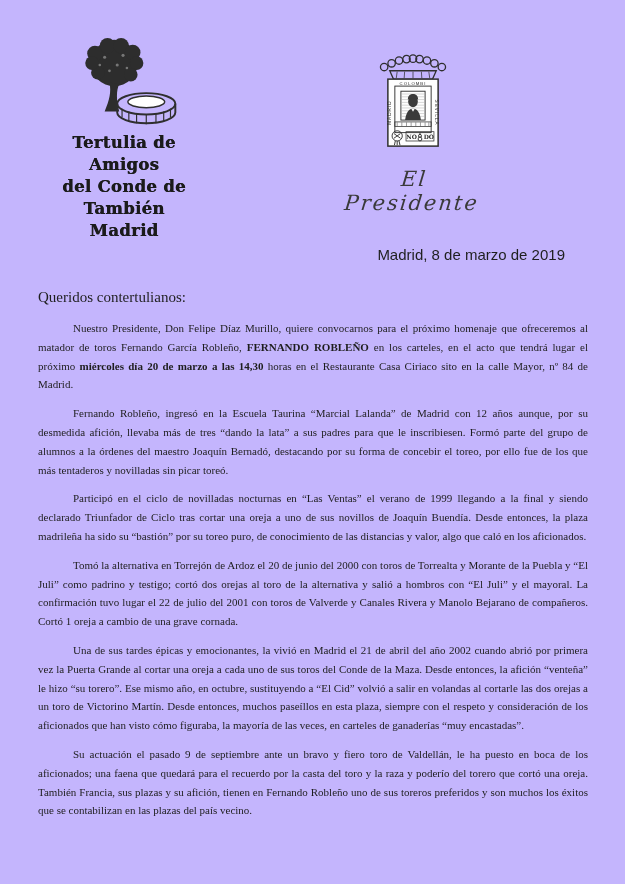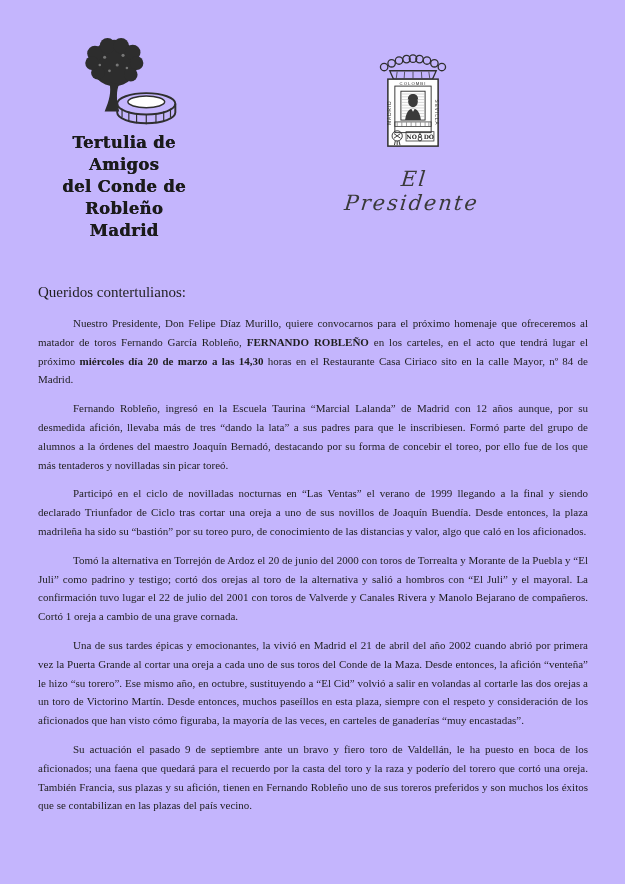--- a/index.html
+++ b/index.html
@@ -21,21 +21,21 @@
   
   .president-block{position:absolute;left:338px;top:54px;width:150px;text-align:center;}
   .president-block svg{display:block;margin:0 auto;}
   .president-script{margin-top:6px;font-family:"DejaVu Serif",serif;font-style:italic;
                     font-size:21px;color:#3a3a3a;letter-spacing:2px;
                     transform:skewX(-6deg);}
   
   .content{position:absolute;left:38px;right:37px;top:246px;}
   .date-line{text-align:right;padding-right:23px;
              font-family:"Liberation Sans",sans-serif;font-size:15px;color:#1f1f1f;}
-  .greeting{margin-top:38px;font-size:15px;}
+  .greeting{margin-top:26px;font-size:15px;}
   .letter-body{margin-top:13px;}
   .letter-body p{margin:0 0 10px 0;text-indent:35px;text-align:justify;
                  font-size:11px;line-height:18.8px;color:#1e1e1e;}
   .letter-body p b{font-weight:700;}
   svg .ln{stroke:#2f2f2f;fill:none;}
 </style>
 </head>
 <body>
 
 <div class="page">
@@ -72,21 +72,21 @@
           <line x1="70" y1="78" x2="70" y2="88"></line>
         <line x1="78" y1="80" x2="78" y2="90"></line>
           <line x1="88" y1="81" x2="88" y2="91"></line>
         <line x1="98" y1="80" x2="98" y2="90"></line>
           <line x1="106" y1="78" x2="106" y2="88"></line>
         <line x1="113" y1="75" x2="113" y2="84"></line>
       </g>
     </svg>
     <div class="org-name">
       <div>Tertulia de Amigos</div>
-      <div>del Conde de Robleño</div>
+      <div>del Conde de También</div>
       <div>Madrid</div>
     </div>
   </div>
 
   <div class="president-block">
     <svg width="84" height="107" viewBox="0 0 90 115">
 
       <g class="ln" stroke-width="1.4">
         <circle cx="14" cy="14" r="4"></circle>
           <circle cx="22" cy="10" r="4"></circle>
@@ -163,20 +163,21 @@
       <g class="ln" stroke-width="1">
         <line x1="52.5" y1="84.5" x2="52.5" y2="87"></line>
         <circle cx="52.5" cy="88" r="1.6"></circle>
         <ellipse cx="52.5" cy="91.3" rx="2" ry="2.1"></ellipse>
       </g>
     </svg>
     <div class="president-script">El Presidente</div>
   </div>
 
   <div class="content">
+    <div class="date-line">Madrid, 8 de marzo de 2019</div>
     <div class="greeting">Queridos contertulianos:</div>
     <div class="letter-body">
         <p><span>Nuestro Presidente, Don Felipe Díaz Murillo, quiere convocarnos para el próximo homenaje que ofreceremos al matador de toros Fernando García Robleño, </span><b>FERNANDO ROBLEÑO</b><span> en los carteles, en el acto que tendrá lugar el próximo </span><b>miércoles día 20 de marzo a las 14,30</b><span> horas en el Restaurante Casa Ciriaco sito en la calle Mayor, nº 84 de Madrid.</span></p>
         <p><span>Fernando Robleño, ingresó en la Escuela Taurina “Marcial Lalanda” de Madrid con 12 años aunque, por su desmedida afición, llevaba más de tres “dando la lata” a sus padres para que le inscribiesen. Formó parte del grupo de alumnos a la órdenes del maestro Joaquín Bernadó, destacando por su forma de concebir el toreo, por ello fue de los que más tentaderos y novilladas sin picar toreó.</span></p>
         <p><span>Participó en el ciclo de novilladas nocturnas en “Las Ventas” el verano de 1999 llegando a la final y siendo declarado Triunfador de Ciclo tras cortar una oreja a uno de sus novillos de Joaquín Buendía. Desde entonces, la plaza madrileña ha sido su “bastión” por su toreo puro, de conocimiento de las distancias y valor, algo que caló en los aficionados.</span></p>
         <p><span>Tomó la alternativa en Torrejón de Ardoz el 20 de junio del 2000 con toros de Torrealta y Morante de la Puebla y “El Juli” como padrino y testigo; cortó dos orejas al toro de la alternativa y salió a hombros con “El Juli” y el mayoral. La confirmación tuvo lugar el 22 de julio del 2001 con toros de Valverde y Canales Rivera y Manolo Bejarano de compañeros. Cortó 1 oreja a cambio de una grave cornada.</span></p>
         <p><span>Una de sus tardes épicas y emocionantes, la vivió en Madrid el 21 de abril del año 2002 cuando abrió por primera vez la Puerta Grande al cortar una oreja a cada uno de sus toros del Conde de la Maza. Desde entonces, la afición “venteña” le hizo “su torero”. Ese mismo año, en octubre, sustituyendo a “El Cid” volvió a salir en volandas al cortarle las dos orejas a un toro de Victorino Martín. Desde entonces, muchos paseíllos en esta plaza, siempre con el respeto y consideración de los aficionados que han visto cómo figuraba, la mayoría de las veces, en carteles de ganaderías “muy encastadas”.</span></p>
         <p><span>Su actuación el pasado 9 de septiembre ante un bravo y fiero toro de Valdellán, le ha puesto en boca de los aficionados; una faena que quedará para el recuerdo por la casta del toro y la raza y poderío del torero que cortó una oreja. También Francia, sus plazas y su afición, tienen en Fernando Robleño uno de sus toreros preferidos y son muchos los éxitos que se contabilizan en las plazas del país vecino.</span></p>
       </div>
   </div>

